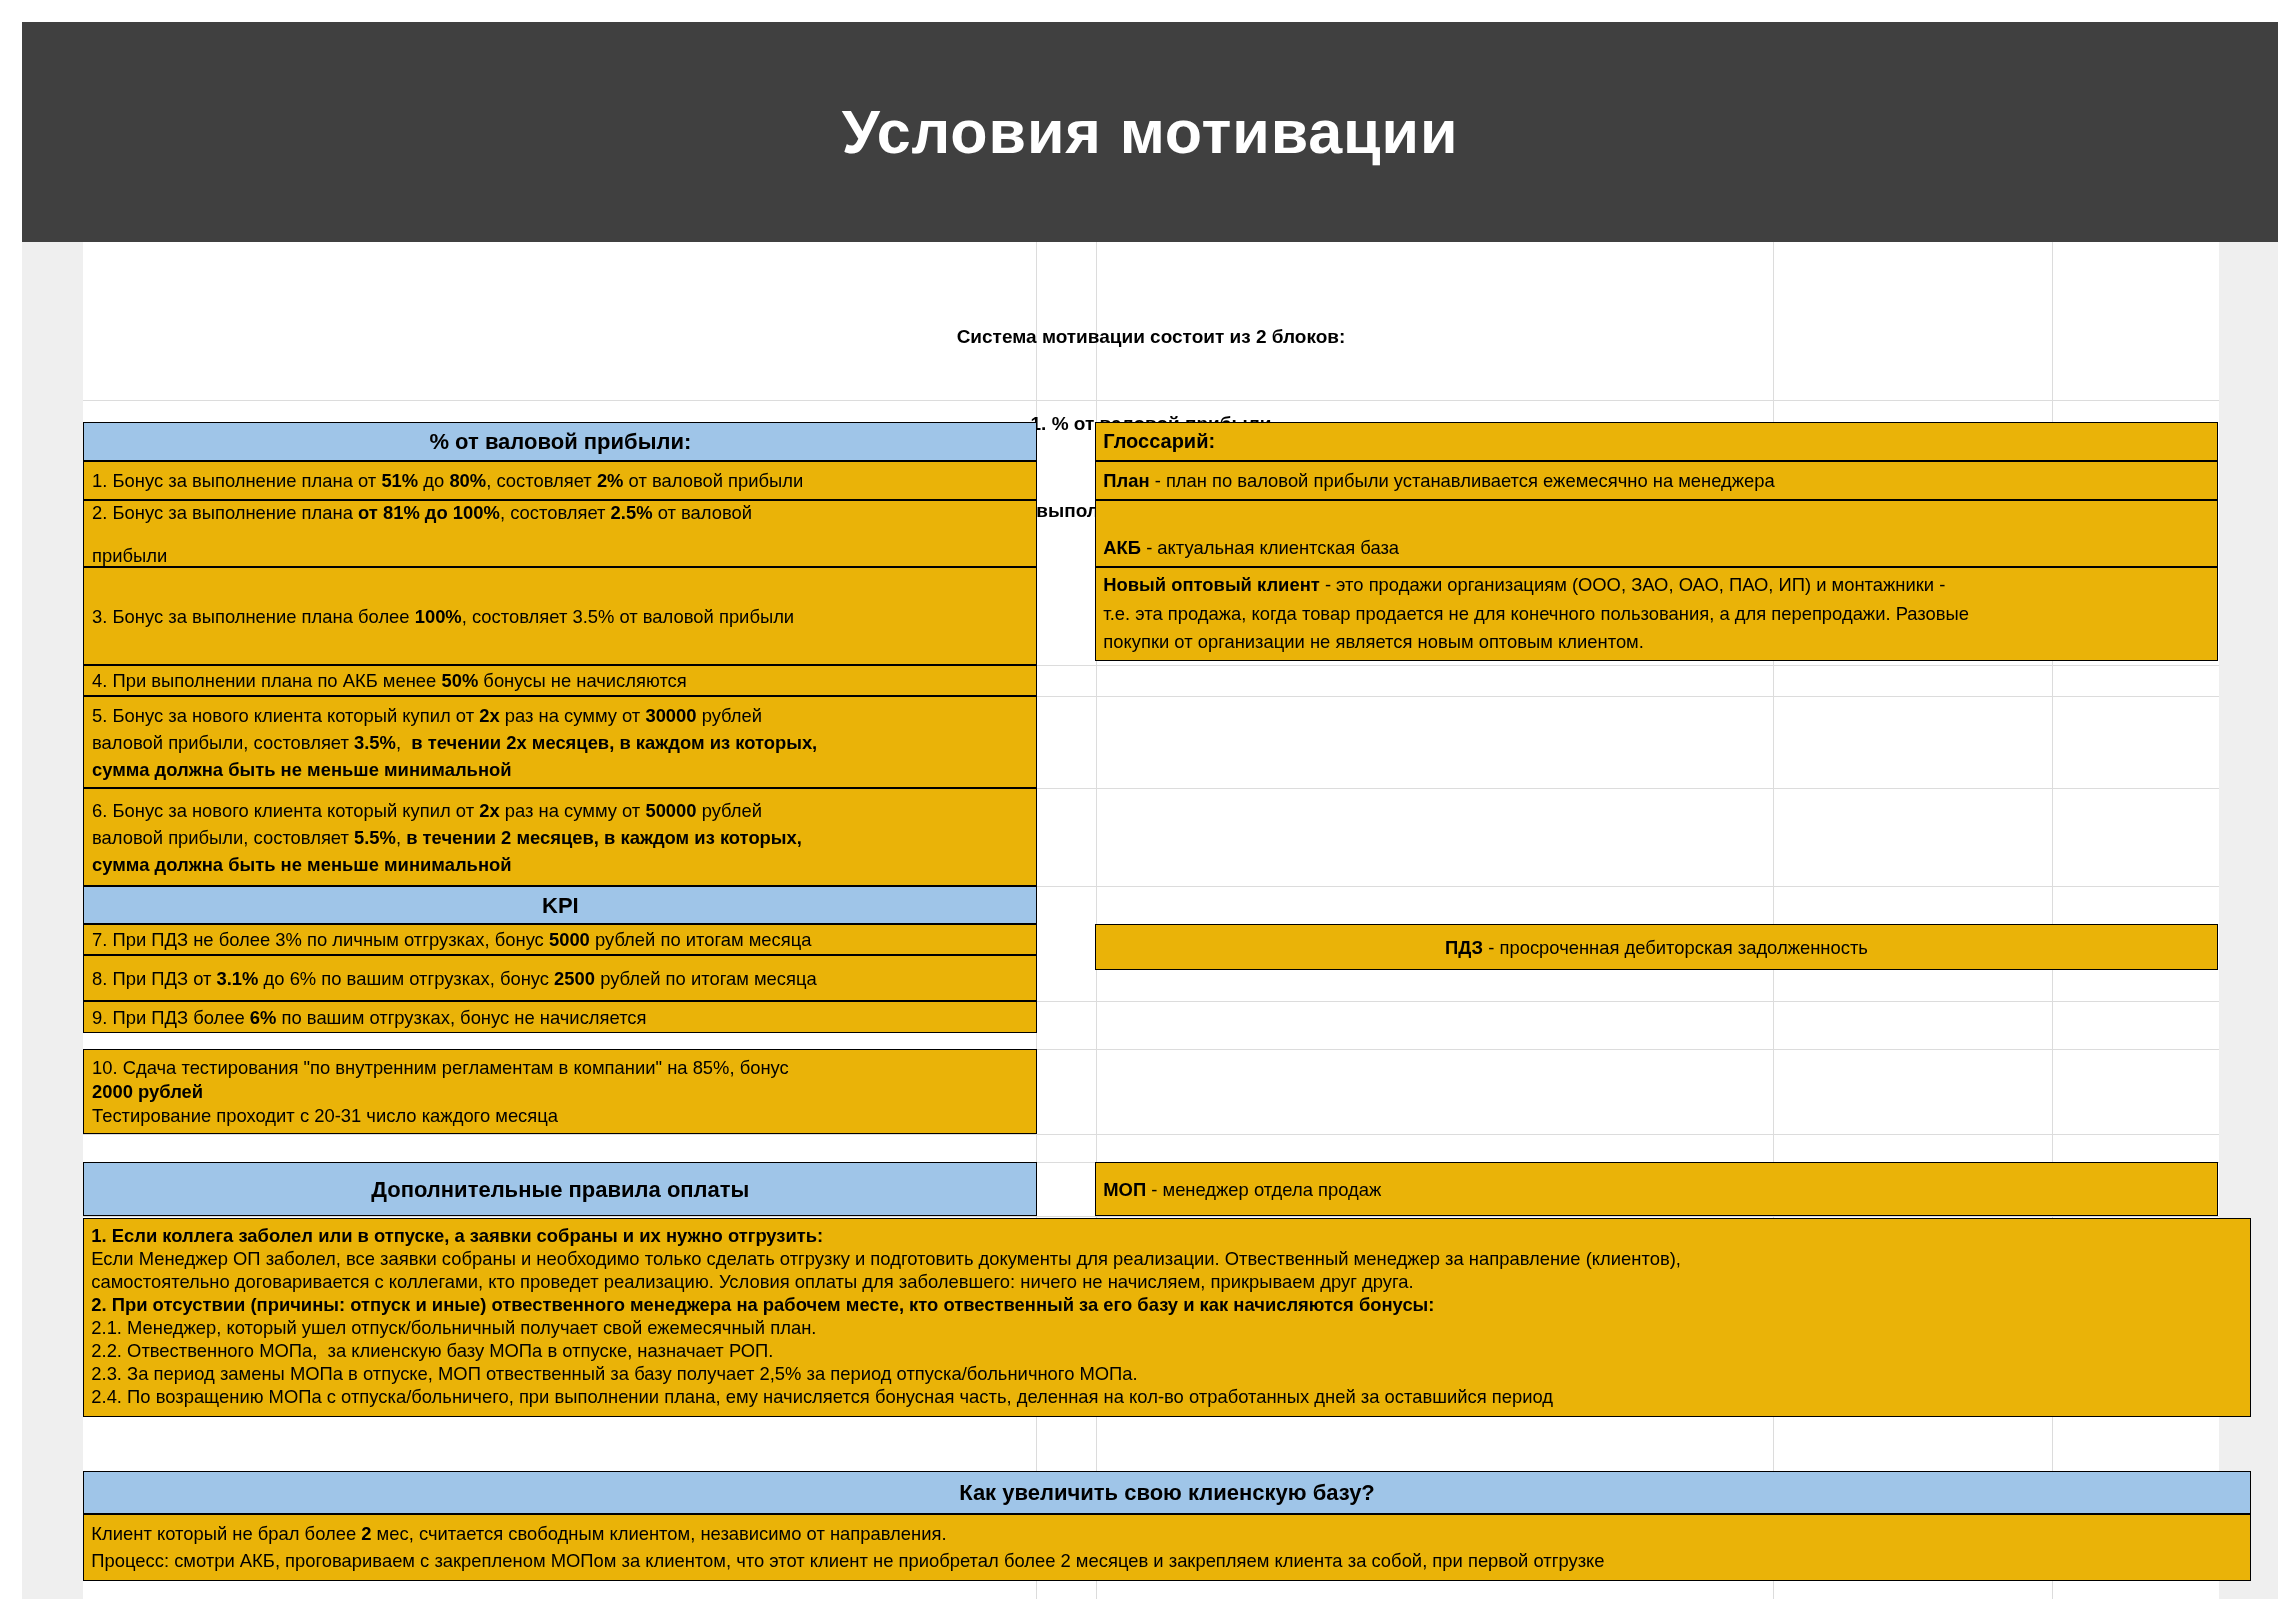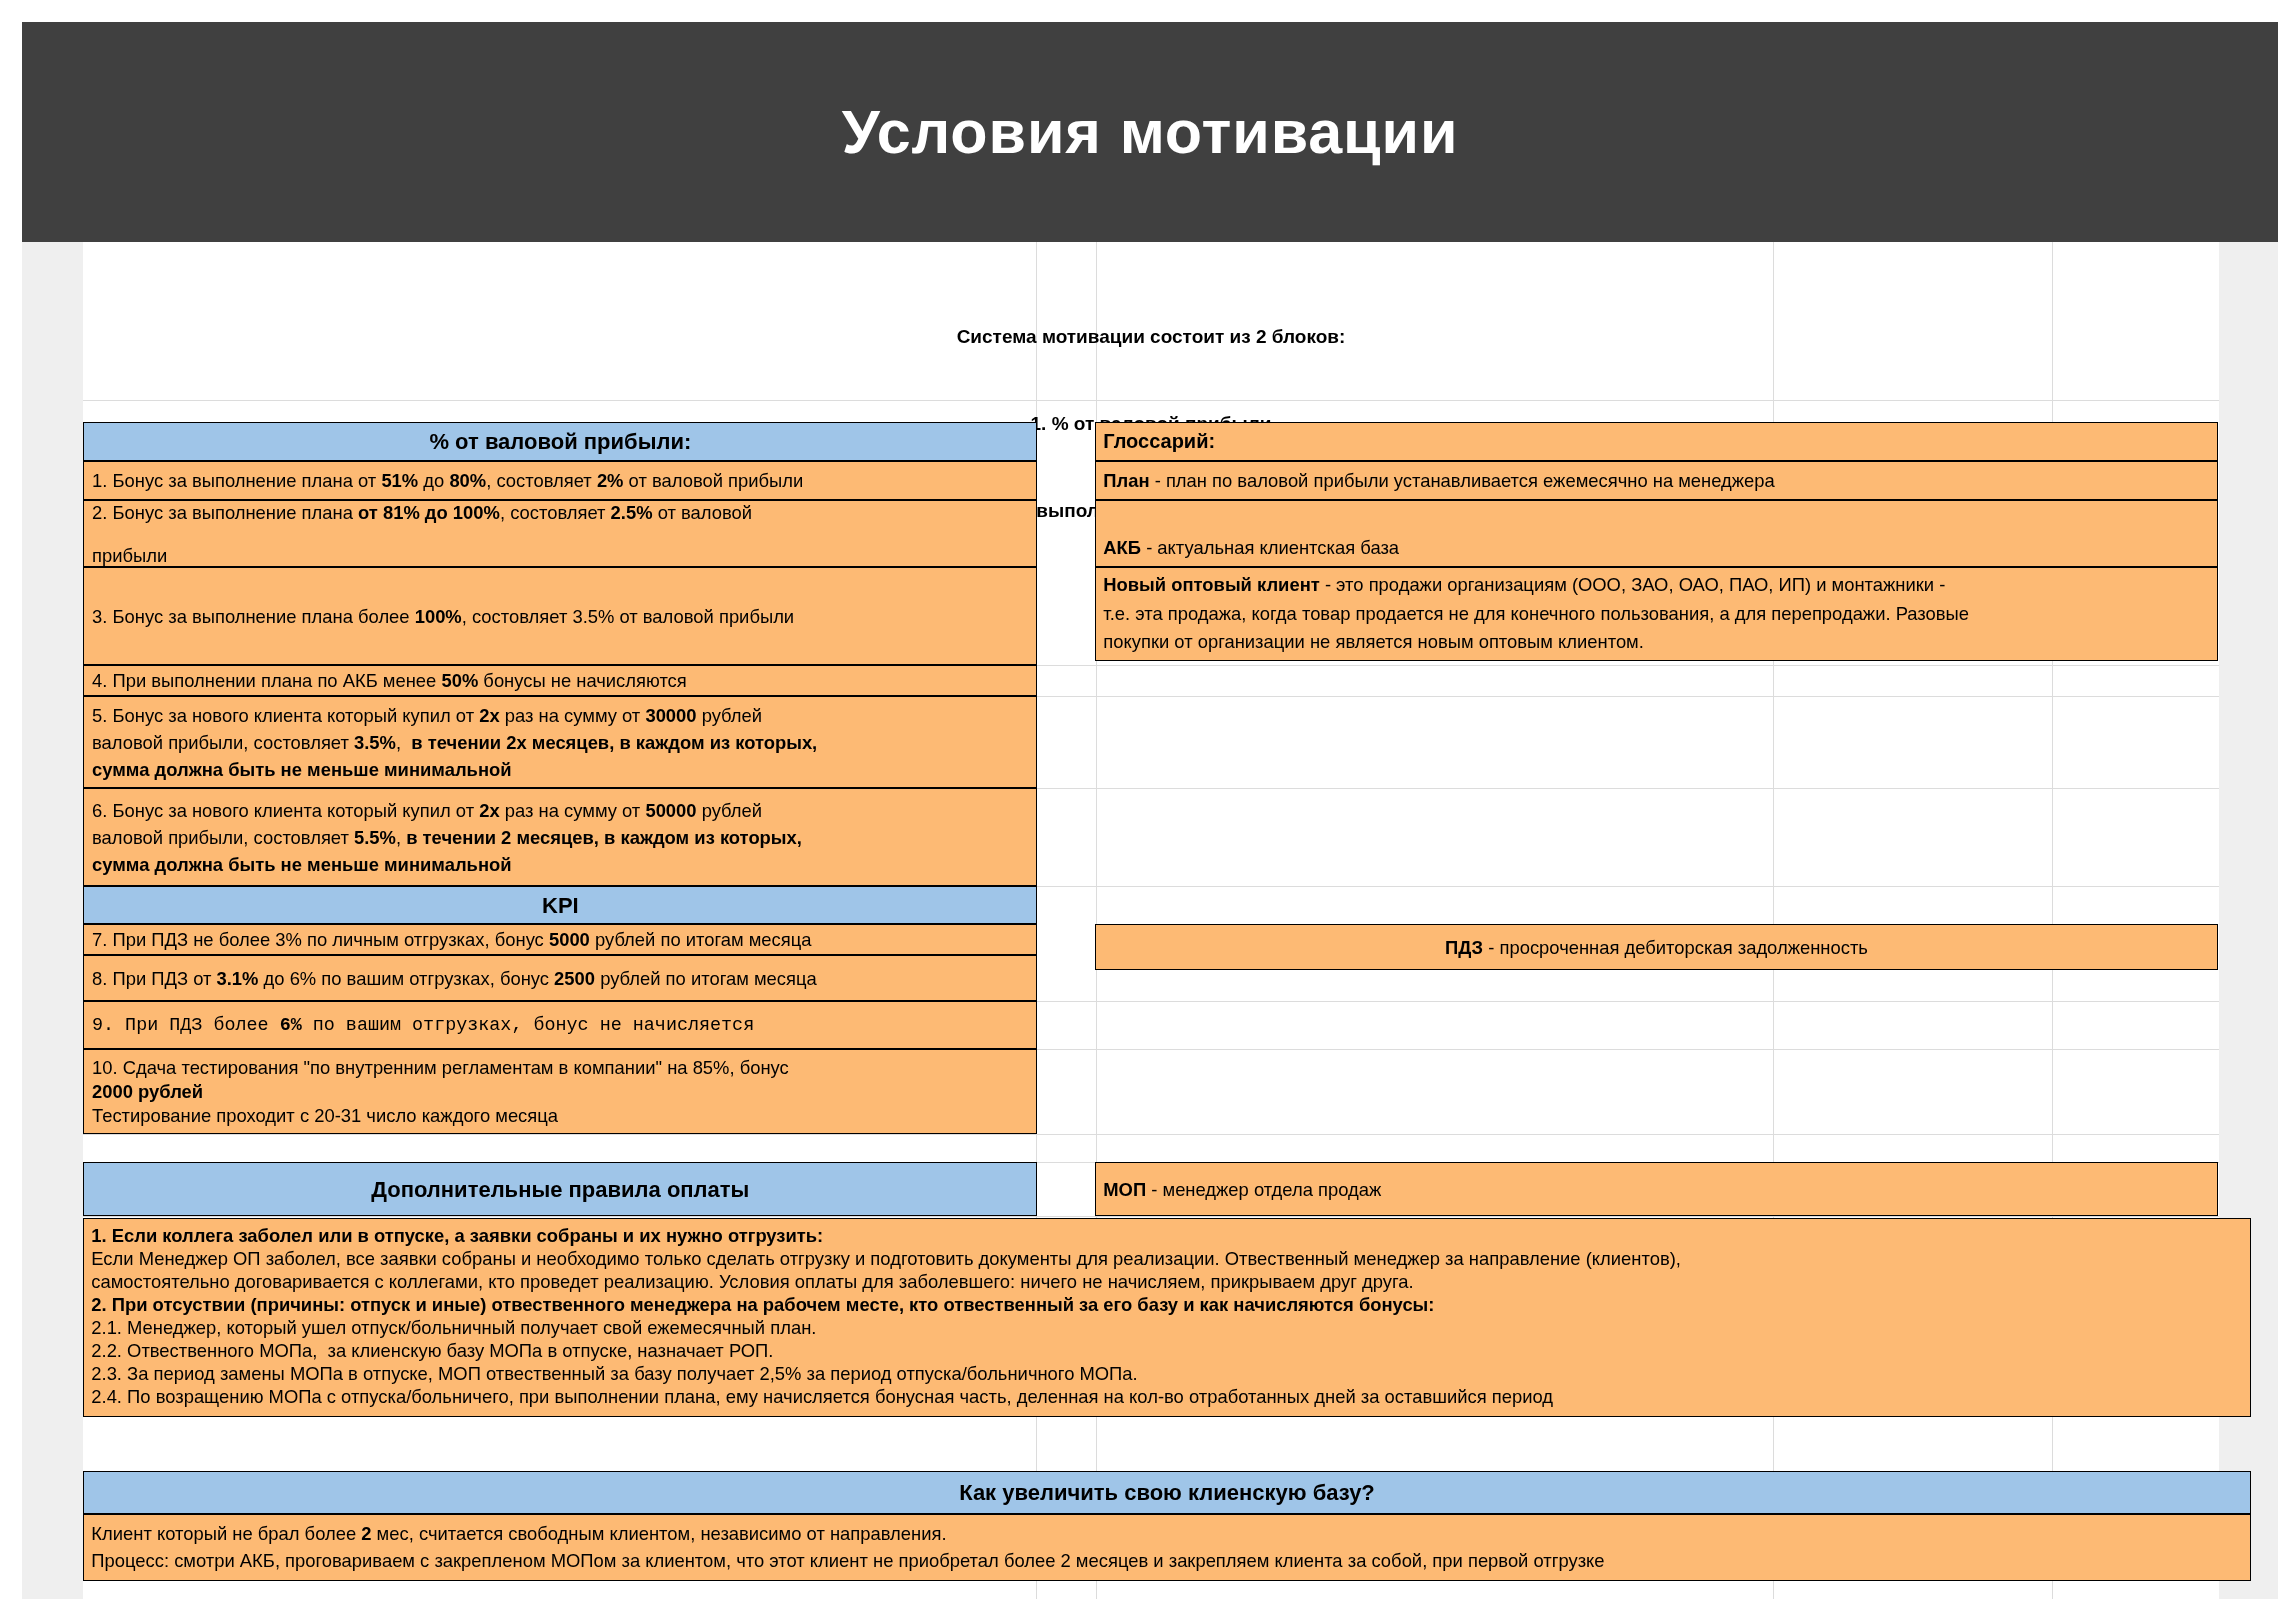--- a/index.html
+++ b/index.html
@@ -7,40 +7,40 @@
         font-family:"Liberation Sans",sans-serif;color:#000;overflow:hidden;}
   .band{position:absolute;left:22px;top:22px;width:2256px;height:220px;background:#404040;
         display:flex;align-items:center;justify-content:center;}
   .band-title{color:#ffffff;font-weight:bold;font-size:61px;letter-spacing:0.9px;}
   .canvas{position:absolute;left:22px;top:242px;width:2256px;height:1357px;background:#efefef;}
   .sheet{position:absolute;left:83px;top:242px;width:2136px;height:1357px;background:#ffffff;}
   .vline{position:absolute;top:242px;height:1357px;width:0.9px;background:#dcdcdc;}
   .hline{position:absolute;left:83px;width:2136px;height:0.9px;background:#dcdcdc;}
   .intro{position:absolute;left:83px;top:264px;width:2136px;text-align:center;
          font-weight:bold;font-size:19px;line-height:29px;white-space:pre-wrap;}
-  .cell{position:absolute;box-sizing:border-box;background:#fdba74;border:1.8px solid #000;
+  .cell{position:absolute;box-sizing:border-box;background:#eab308;border:1.8px solid #000;
         font-size:18.4px;line-height:27px;padding:1.8px 7.3px;display:flex;flex-direction:column;
         justify-content:center;}
   .cell .tline{white-space:pre-wrap;}
   .hdr{background:#9fc5e8;font-weight:bold;font-size:22px;align-items:center;text-align:center;}
   .lcol{left:83px;width:954px;padding-left:8px;}
   .gcol{left:1095px;width:1123px;}
   .fw{left:83px;width:2168px;}
   
   .lt-h1{top:422px;height:39px;}
   .lt-r1{top:461px;height:39px;}
   .lt-r2{top:500px;height:67px;gap:16px;}
   .lt-r3{top:567px;height:98px;}
   .lt-r4{top:665px;height:31px;}
   .lt-r5{top:696px;height:92px;}
   .lt-r6{top:788px;height:98px;}
   .lt-kpi{top:886px;height:38px;}
   .lt-r7{top:924px;height:31px;}
   .lt-r8{top:955px;height:46px;}
-  .lt-r9{top:1001px;height:48px;font-family:Liberation Mono, monospace;}
+  .lt-r9{top:1001px;height:32px;}
   .lt-r10{top:1049px;height:85px;line-height:24px;}
   .lt-rules{top:1162px;height:54px;}
   
   .gl-0{top:422px;height:39px;font-weight:bold;font-size:20px;}
   .gl-1{top:461px;height:39px;}
   .gl-2{top:500px;height:67px;justify-content:flex-end;padding-bottom:5.5px;}
   .gl-3{top:567px;height:94px;line-height:28.5px;}
   .gl-4{top:924px;height:46px;text-align:center;}
   .gl-5{top:1162px;height:54px;}
   

